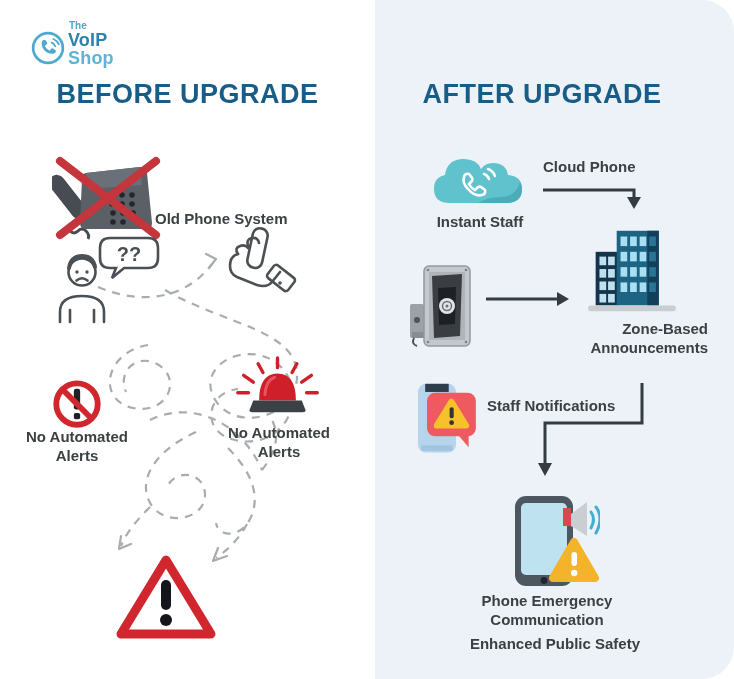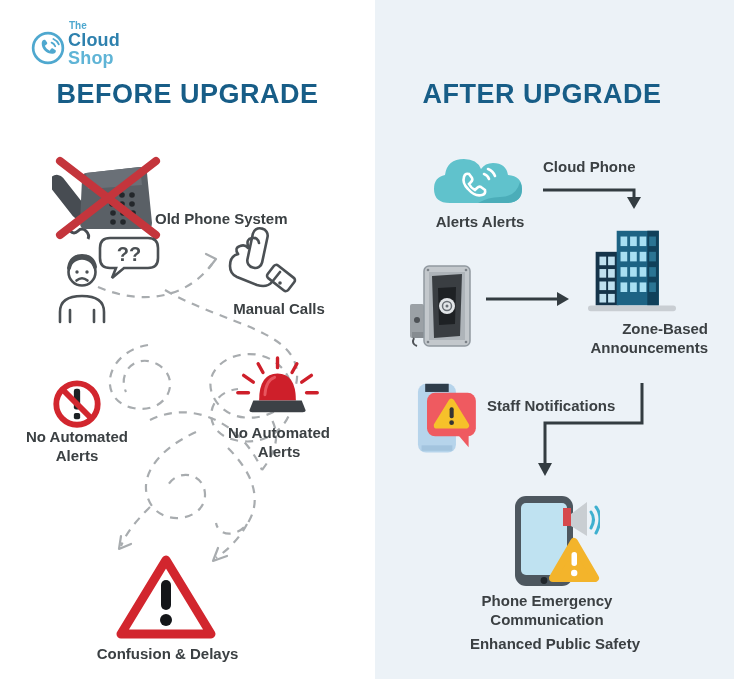--- a/index.html
+++ b/index.html
@@ -1,17 +1,17 @@
 <!DOCTYPE html>
 <html><head>
 <meta charset="utf-8">
 <style>
   html,body{margin:0;padding:0;background:#fff;}
   #canvas{position:relative;width:734px;height:679px;overflow:hidden;
-          font-family:"Liberation Sans",sans-serif;background:#fff;}
+          font-family:"Liberation Sans",sans-serif;background:#fff;border-radius:32px;}
   .panel{position:absolute;top:0;height:679px;}
   #panel-left{left:0;width:375px;background:#ffffff;}
   #panel-right{left:375px;width:359px;background:#ecf2f7;}
   .abs{position:absolute;}
   .title{font-weight:bold;font-size:27px;color:#175d87;letter-spacing:.5px;text-align:center;}
   .label{font-weight:bold;font-size:15px;color:#3b4043;line-height:1.25;text-align:center;}
   .label.left-align{text-align:right;}
   svg{display:block;}
   .logo-text{line-height:1;color:#2e81ae;}
   .logo-the{font-size:10px;font-weight:bold;color:#4fa8cf;display:block;margin-left:1px;}
@@ -29,21 +29,21 @@
   <div class="abs" style="left:30px;top:30px;width:36px;height:36px;">
     <svg width="36" height="36" viewBox="0 0 40 40">
       <circle cx="20" cy="20" r="16.5" fill="none" stroke="#4fa8cf" stroke-width="3"></circle>
       <path d="M13 15c0-3 2-5 4-4l2 3c.5 1 0 2-1 2.5l-1.5 1c1 2.5 3 4.5 5.5 5.5l1-1.5c.5-1 1.5-1.5 2.5-1l3 2c1 2-1 4-4 4-6 0-11.5-5.5-11.5-11.5z" fill="#4fa8cf"></path>
       <path d="M24 14a7 7 0 0 1 4 4" fill="none" stroke="#4fa8cf" stroke-width="2" stroke-linecap="round"></path>
       <path d="M26 10a11 11 0 0 1 6 6" fill="none" stroke="#4fa8cf" stroke-width="2" stroke-linecap="round"></path>
     </svg>
   </div>
   <div class="abs logo-text" style="left:68px;top:21px;">
     <span class="logo-the">The</span>
-    <span class="logo-voip">Cloud</span>
+    <span class="logo-voip">VoIP</span>
     <span class="logo-shop">Shop</span>
   </div>
 
   <div class="abs title" style="left:40px;top:79px;width:295px;">BEFORE UPGRADE</div>
   <div class="abs title" style="left:402px;top:79px;width:280px;">AFTER UPGRADE</div>
 
   <div class="abs" style="left:0;top:0;">
   <svg width="375" height="679" viewBox="0 0 375 679">
     <g fill="none" stroke="#a8acaf" stroke-width="2.2" stroke-dasharray="8 7">
       <path d="M98 287 C140 305 185 300 212 264"></path>
@@ -129,21 +129,20 @@
       <g fill="none" stroke="#4b5054" stroke-width="2.6" stroke-linecap="round" stroke-linejoin="round">
         <rect x="28" y="2" width="15" height="40" rx="7" transform="rotate(12 35 22)"></rect>
         <path d="M16 28 q-4 -6 2 -8 q5 -2 8 2"></path>
         <path d="M26 20 q-2 -7 4 -8 q6 -1 7 5"></path>
         <path d="M16 28 q-8 2 -8 12 q0 8 7 11 l20 8 q10 3 15 -3 l8 -10"></path>
         <rect x="46" y="44" width="26" height="16" rx="3" transform="rotate(38 59 52)"></rect>
       </g>
       <circle cx="58" cy="57" r="1.8" fill="#4b5054"></circle>
     </svg>
   </div>
-  <div class="abs label" style="left:220px;top:300px;width:118px;">Manual Calls</div>
 
   <div class="abs" style="left:50px;top:377px;">
     <svg width="54" height="54" viewBox="0 0 60 60">
       <rect x="26.5" y="13" width="7" height="23" rx="2.5" fill="#1d2124"></rect>
       <rect x="26.5" y="40" width="7" height="7" rx="2" fill="#1d2124"></rect>
       <circle cx="30" cy="30" r="23" fill="none" stroke="#d2262e" stroke-width="6.5"></circle>
       <line x1="14.5" y1="14.5" x2="45.5" y2="45.5" stroke="#d2262e" stroke-width="6.5"></line>
     </svg>
   </div>
   <div class="abs label" style="left:18px;top:428px;width:118px;">No Automated Alerts</div>
@@ -166,35 +165,34 @@
   </div>
   <div class="abs label" style="left:220px;top:424px;width:118px;">No Automated Alerts</div>
 
   <div class="abs" style="left:113px;top:550px;">
     <svg width="106" height="92" viewBox="0 0 106 92">
       <path d="M53 10 L98 84 H8 Z" fill="#ffffff" stroke="#d2262e" stroke-width="9" stroke-linejoin="round"></path>
       <rect x="48" y="30" width="10" height="30" rx="5" fill="#141619"></rect>
       <circle cx="53" cy="70" r="6" fill="#141619"></circle>
     </svg>
   </div>
-  <div class="abs label" style="left:90px;top:645px;width:155px;">Confusion &amp; Delays</div>
 
   <div class="abs" style="left:428px;top:145px;">
     <svg width="100" height="66" viewBox="0 0 100 66">
       <path d="M22 58 Q6 58 6 44 Q6 32 17 30 Q19 14 36 14 Q49 14 53 24 Q57 18 65 18 Q78 18 80 30 Q94 31 94 44 Q94 58 78 58 Z" fill="#60c2cc"></path>
       <path d="M50 58 H78 Q94 58 94 44 Q94 40 92 37 Q88 52 72 52 Q60 52 50 58 Z" fill="#4badb9"></path>
       <g fill="none" stroke="#ffffff" stroke-width="3" stroke-linecap="round">
         <path d="M40 44 q-6 -6 -4 -12 q1 -4 5 -3 l3 4 q1 2 -1 4 l-2 2 q2 4 6 6 l2 -2 q2 -2 4 -1 l4 3 q1 4 -3 5 q-7 2 -14 -6 z" stroke-width="2.6"></path>
         <path d="M56 29 a8 8 0 0 1 5 5" stroke-width="2.6"></path>
         <path d="M60 24 a12 12 0 0 1 7 7" stroke-width="2.6"></path>
       </g>
     </svg>
   </div>
   <div class="abs label left-align" style="left:543px;top:158px;">Cloud Phone</div>
-  <div class="abs label" style="left:425px;top:213px;width:110px;">Alerts Alerts</div>
+  <div class="abs label" style="left:425px;top:213px;width:110px;">Instant Staff</div>
 
   <div class="abs" style="left:588px;top:226px;">
     <svg width="88" height="88" viewBox="0 0 92 90">
       <rect x="8" y="26" width="24" height="56" fill="#15344a"></rect>
       <g fill="#bfe0ef">
         <rect x="12" y="31" width="7" height="9"></rect>
           <rect x="21" y="31" width="7" height="9"></rect>
         <rect x="12" y="44" width="7" height="9"></rect>
           <rect x="21" y="44" width="7" height="9"></rect>
         <rect x="12" y="57" width="7" height="9"></rect>

